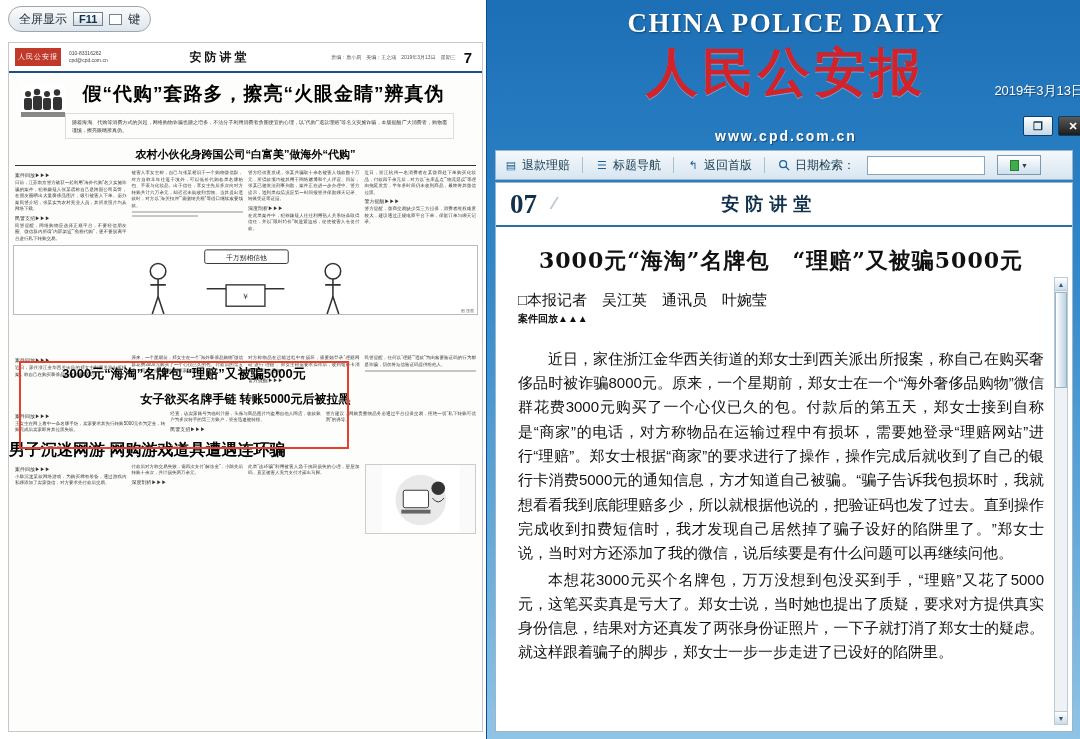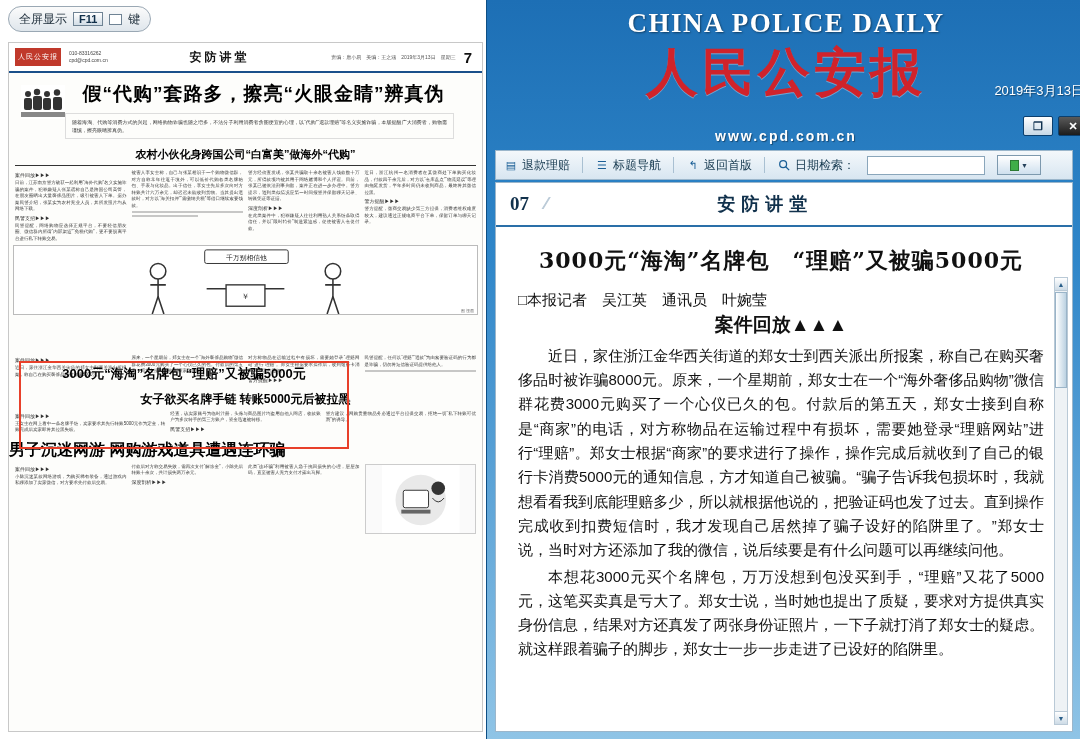--- a/index.html
+++ b/index.html
@@ -138,32 +138,32 @@
 
   
   .article-shell {
     position: absolute; left: 8px; top: 182px; width: 578px; height: 550px;
     background: #ffffff; border: 1px solid #9bb6cb; overflow: hidden;
   }
   .art-pagebar {
     height: 44px; border-bottom: 2px solid #2a6fa8; display: flex; align-items: center;
     padding: 0 14px; gap: 16px; background: #fff;
   }
-  .art-pageno { font-size: 19px; font-weight: bold; color: #11314c; font-family: "Liberation Serif", serif; }
+  .art-pageno { font-size: 27px; font-weight: bold; color: #11314c; font-family: "Liberation Serif", serif; }
   .art-slash { color: #b9c9d6; font-size: 17px; letter-spacing: -2px; }
   .art-section { flex: 1; text-align: center; font-size: 18px; letter-spacing: 6px; color: #11314c; font-weight: bold; padding-right: 90px; }
 
   .art-body { position: relative; height: 504px; padding: 14px 28px 0 22px; }
   .art-title {
     text-align: center; font-size: 22px; font-weight: bold; color: #111;
     line-height: 1.45; letter-spacing: 1px; padding: 4px 18px 10px;
     font-family: "DejaVu Serif", serif;
   }
   .art-byline { font-size: 15px; color: #111; margin: 4px 0 2px; }
-  .art-subhead { font-size: 19px; color: #111; font-weight: bold; margin: 2px 0 6px; text-align: center; }
+  .art-subhead { font-size: 10px; color: #111; font-weight: bold; margin: 2px 0 21px; }
   .art-p {
     font-size: 15px; line-height: 1.62; color: #111; text-align: justify;
     text-indent: 2em; margin: 0 0 2px;
   }
 
   
   .scrollbar {
     position: absolute; right: 4px; top: 50px; width: 14px; height: 448px;
     background: #eef2f5; border: 1px solid #b9c9d6;
   }

